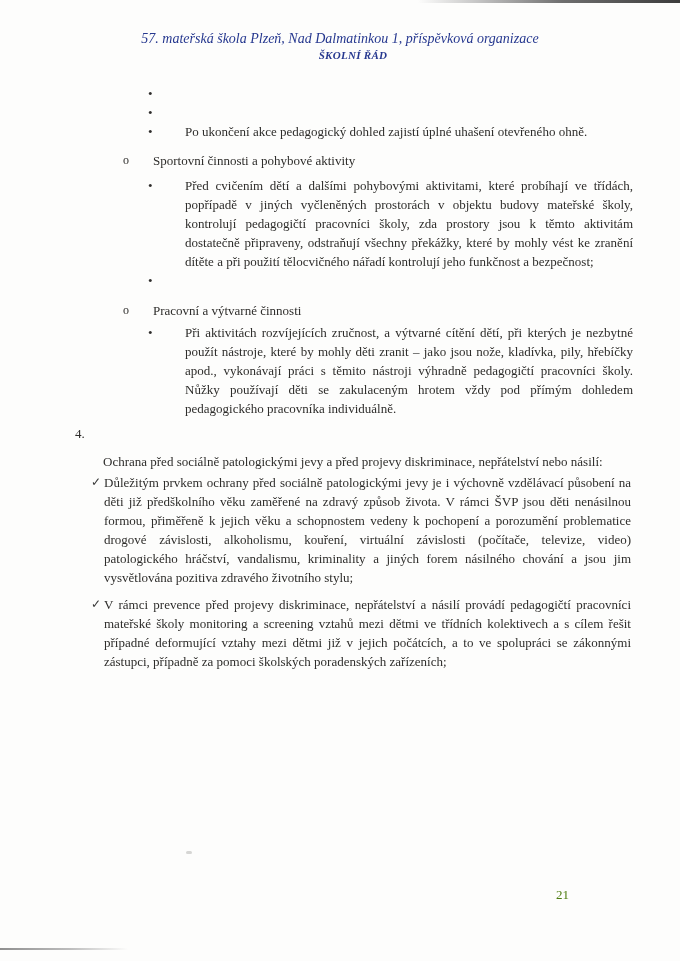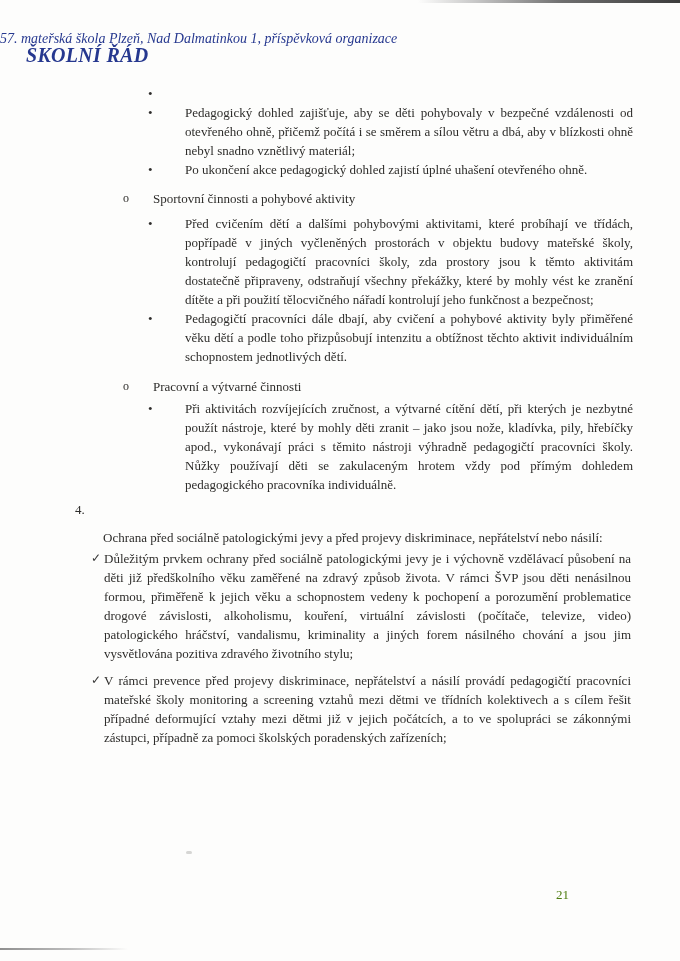--- a/index.html
+++ b/index.html
@@ -29,31 +29,31 @@
     width: 128px; height: 2px;
     background: linear-gradient(to right, #8f8f8f 0%, #bdbdbd 55%, rgba(255,255,255,0) 100%);
   }
   .scan-speck {
     position: absolute; top: 851px; left: 186px;
     width: 6px; height: 3px; background: #d6d6d4; border-radius: 2px;
   }
   
   .header {
     position: absolute; top: 31px; left: 0; width: 680px;
-    text-align: left; color: #26388f;
+    text-align: center; color: #26388f;
   }
   .header-line1 {
     font-style: italic;
     font-size: 14px;
     line-height: 16px;
   }
   .header-line2 {
     font-style: italic;
     font-weight: bold;
-    font-size: 20px;
+    font-size: 11px;
     line-height: 16px;
     letter-spacing: 0.3px;
     padding-left: 26px;
   }
   
   .doc-body { position: absolute; top: 84px; left: 0; width: 680px; }
   .row { display: flex; align-items: flex-start; }
   .text {
     text-align: justify;
     text-justify: inter-word;
@@ -89,38 +89,36 @@
     <div class="header-line2">ŠKOLNÍ ŘÁD</div>
   </div>
 
   <div class="doc-body">
 
     <div class="row b1">
       <span class="marker dot">•</span>
     </div>
     <div class="row b1">
       <span class="marker dot">•</span>
-      <span class="text">Pedagogický dohled zajišťuje, aby se děti pohybovaly v bezpečné vzdálenosti od otevřeného ohně, přičemž počítá i se směrem a sílou větru a dbá, aby v blízkosti ohně nebyl snadno vznětlivý materiál;</span>
     </div>
     <div class="row b1">
       <span class="marker dot">•</span>
       <span class="text">Po ukončení akce pedagogický dohled zajistí úplné uhašení otevřeného ohně.</span>
     </div>
 
     <div class="row sec" style="margin-top:10px">
       <span class="marker">o</span>
       <span class="text">Sportovní činnosti a pohybové aktivity</span>
     </div>
     <div class="row b1" style="margin-top:6px">
       <span class="marker dot">•</span>
       <span class="text">Před cvičením dětí a dalšími pohybovými aktivitami, které probíhají ve třídách, popřípadě v jiných vyčleněných prostorách v objektu budovy mateřské školy, kontrolují pedagogičtí pracovníci školy, zda prostory jsou k těmto aktivitám dostatečně připraveny, odstraňují všechny překážky, které by mohly vést ke zranění dítěte a při použití tělocvičného nářadí kontrolují jeho funkčnost a bezpečnost;</span>
     </div>
     <div class="row b1">
       <span class="marker dot">•</span>
-      <span class="text">Pedagogičtí pracovníci dále dbají, aby cvičení a pohybové aktivity byly přiměřené věku dětí a podle toho přizpůsobují intenzitu a obtížnost těchto aktivit individuálním schopnostem jednotlivých dětí.</span>
     </div>
 
     <div class="row sec" style="margin-top:11px">
       <span class="marker">o</span>
       <span class="text">Pracovní a výtvarné činnosti</span>
     </div>
     <div class="row b1" style="margin-top:3px">
       <span class="marker dot">•</span>
       <span class="text">Při aktivitách rozvíjejících zručnost, a výtvarné cítění dětí, při kterých je nezbytné použít nástroje, které by mohly děti zranit – jako jsou nože, kladívka, pily, hřebíčky apod., vykonávají práci s těmito nástroji výhradně pedagogičtí pracovníci školy. Nůžky používají děti se zakulaceným hrotem vždy pod přímým dohledem pedagogického pracovníka individuálně.</span>
     </div>

